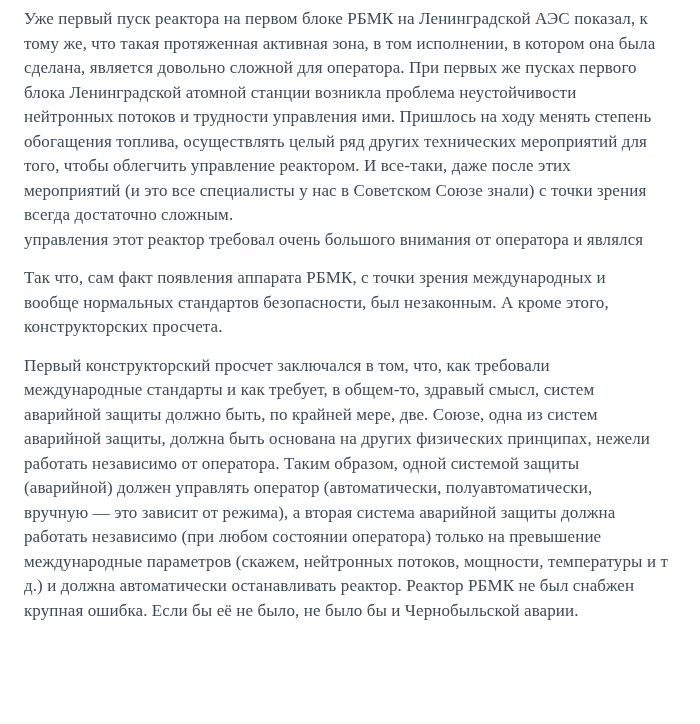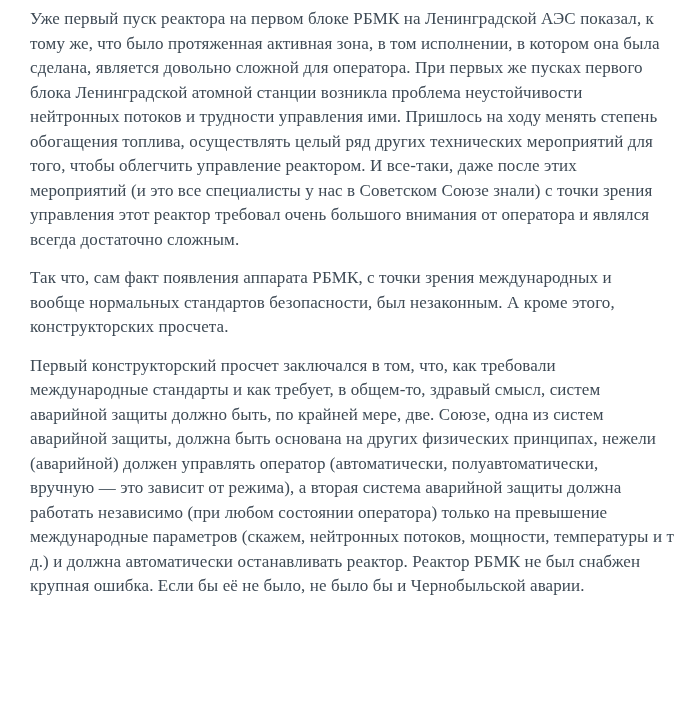--- a/index.html
+++ b/index.html
@@ -9,59 +9,60 @@
   }
   body {
     width: 700px;
     height: 724px;
     overflow: hidden;
     font-family: "Liberation Serif", "DejaVu Serif", serif;
   }
   .article {
     box-sizing: border-box;
     width: 560px;
-    padding: 7px 22px 0 30px;
+    padding: 7px 22px 0 24px;
   }
   .paragraph {
     margin: 0 0 14px 0;
   }
   .text-line {
     white-space: nowrap;
     font-size: 17px;
     line-height: 24.5px;
     font-weight: 400;
     letter-spacing: 0.1px;
   }
 </style>
 </head>
 <body style="background: rgb(255, 255, 255); color: rgb(62, 74, 85);">
 
 <div class="article">
   <div class="paragraph">
       <div class="text-line">Уже первый пуск реактора на первом блоке РБМК на Ленинградской АЭС показал, к</div>
-      <div class="text-line">тому же, что было протяженная активная зона, в том исполнении, в котором она была</div>
+      <div class="text-line">тому же, что такая протяженная активная зона, в том исполнении, в котором она была</div>
       <div class="text-line">сделана, является довольно сложной для оператора. При первых же пусках первого</div>
       <div class="text-line">блока Ленинградской атомной станции возникла проблема неустойчивости</div>
       <div class="text-line">нейтронных потоков и трудности управления ими. Пришлось на ходу менять степень</div>
       <div class="text-line">обогащения топлива, осуществлять целый ряд других технических мероприятий для</div>
       <div class="text-line">того, чтобы облегчить управление реактором. И все-таки, даже после этих</div>
       <div class="text-line">мероприятий (и это все специалисты у нас в Советском Союзе знали) с точки зрения</div>
+      <div class="text-line">всегда достаточно сложным.</div>
       <div class="text-line">управления этот реактор требовал очень большого внимания от оператора и являлся</div>
-      <div class="text-line">всегда достаточно сложным.</div>
     </div>
   <div class="paragraph">
       <div class="text-line">Так что, сам факт появления аппарата РБМК, с точки зрения международных и</div>
       <div class="text-line">вообще нормальных стандартов безопасности, был незаконным. А кроме этого,</div>
       <div class="text-line">конструкторских просчета.</div>
     </div>
   <div class="paragraph">
       <div class="text-line">Первый конструкторский просчет заключался в том, что, как требовали</div>
       <div class="text-line">международные стандарты и как требует, в общем-то, здравый смысл, систем</div>
       <div class="text-line">аварийной защиты должно быть, по крайней мере, две. Союзе, одна из систем</div>
       <div class="text-line">аварийной защиты, должна быть основана на других физических принципах, нежели</div>
+      <div class="text-line">работать независимо от оператора. Таким образом, одной системой защиты</div>
       <div class="text-line">(аварийной) должен управлять оператор (автоматически, полуавтоматически,</div>
       <div class="text-line">вручную — это зависит от режима), а вторая система аварийной защиты должна</div>
       <div class="text-line">работать независимо (при любом состоянии оператора) только на превышение</div>
       <div class="text-line">международные параметров (скажем, нейтронных потоков, мощности, температуры и т</div>
       <div class="text-line">д.) и должна автоматически останавливать реактор. Реактор РБМК не был снабжен</div>
       <div class="text-line">крупная ошибка. Если бы её не было, не было бы и Чернобыльской аварии.</div>
     </div>
 </div>
 
 </body></html>

